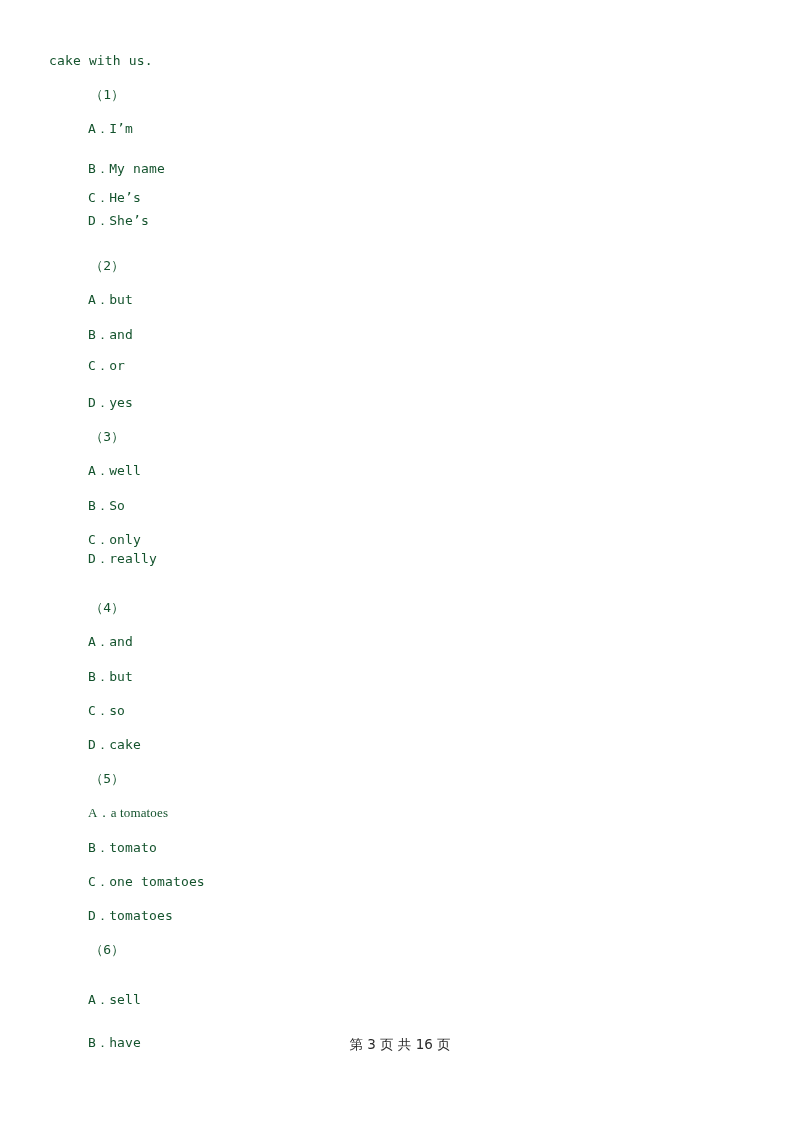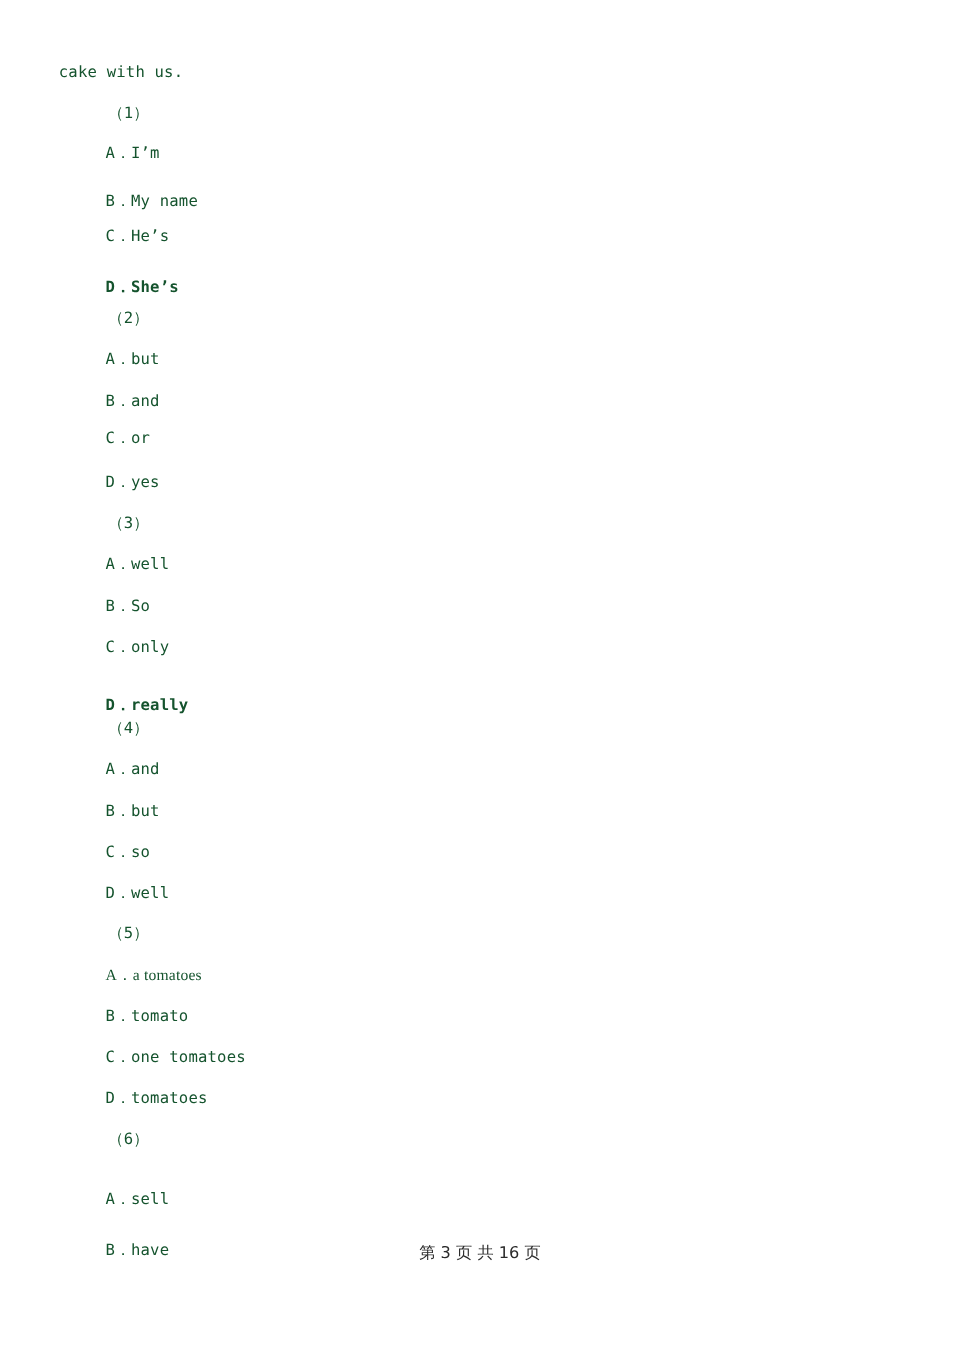--- a/index.html
+++ b/index.html
@@ -62,36 +62,36 @@
 </head>
 <body>
 
 <div class="page">
   <div class="doc-body" id="doc-body">
       <div class="line stem" style="top: 54px;">cake with us.</div>
       <div class="line qnum" style="top: 88.2px;">（1）</div>
       <div class="line opt" style="top: 122.4px;">A．I’m</div>
       <div class="line opt" style="top: 150px; margin-top: 12px;">B．My name</div>
       <div class="line opt" style="top: 190.8px;">C．He’s</div>
-      <div class="line opt" style="top: 233px; font-weight: bold;">D．She’s</div>
+      <div class="line opt" style="top: 214px;">D．She’s</div>
       <div class="line qnum" style="top: 259.2px;">（2）</div>
       <div class="line opt" style="top: 293.4px;">A．but</div>
       <div class="line opt" style="top: 327.6px;">B．and</div>
       <div class="line opt" style="top: 359px;">C．or</div>
       <div class="line opt" style="top: 396px; text-align: right;">D．yes</div>
       <div class="line qnum" style="top: 430.2px;">（3）</div>
       <div class="line opt" style="top: 464.4px;">A．well</div>
       <div class="line opt" style="top: 498.6px;">B．So</div>
       <div class="line opt" style="top: 532.8px;">C．only</div>
-      <div class="line opt" style="top: 582px; font-weight: bold;">D．really</div>
+      <div class="line opt" style="top: 552px;">D．really</div>
       <div class="line qnum" style="top: 601.2px;">（4）</div>
       <div class="line opt" style="top: 635.4px;">A．and</div>
       <div class="line opt" style="top: 669.6px;">B．but</div>
       <div class="line opt" style="top: 703.8px;">C．so</div>
-      <div class="line opt" style="top: 738px;">D．well</div>
+      <div class="line opt" style="top: 738px;">D．cake</div>
       <div class="line qnum" style="top: 772.2px;">（5）</div>
       <div class="line opt" style="top: 806.4px; font-family: Liberation Serif, serif;">A．a tomatoes</div>
       <div class="line opt" style="top: 840.6px;">B．tomato</div>
       <div class="line opt" style="top: 874.8px;">C．one tomatoes</div>
       <div class="line opt" style="top: 909px;">D．tomatoes</div>
       <div class="line qnum" style="top: 943.2px;">（6）</div>
       <div class="line opt" style="top: 977.4px; margin-top: 16px;">A．sell</div>
       <div class="line opt" style="top: 1036px; text-align: center;">B．have</div>
     </div>
 

